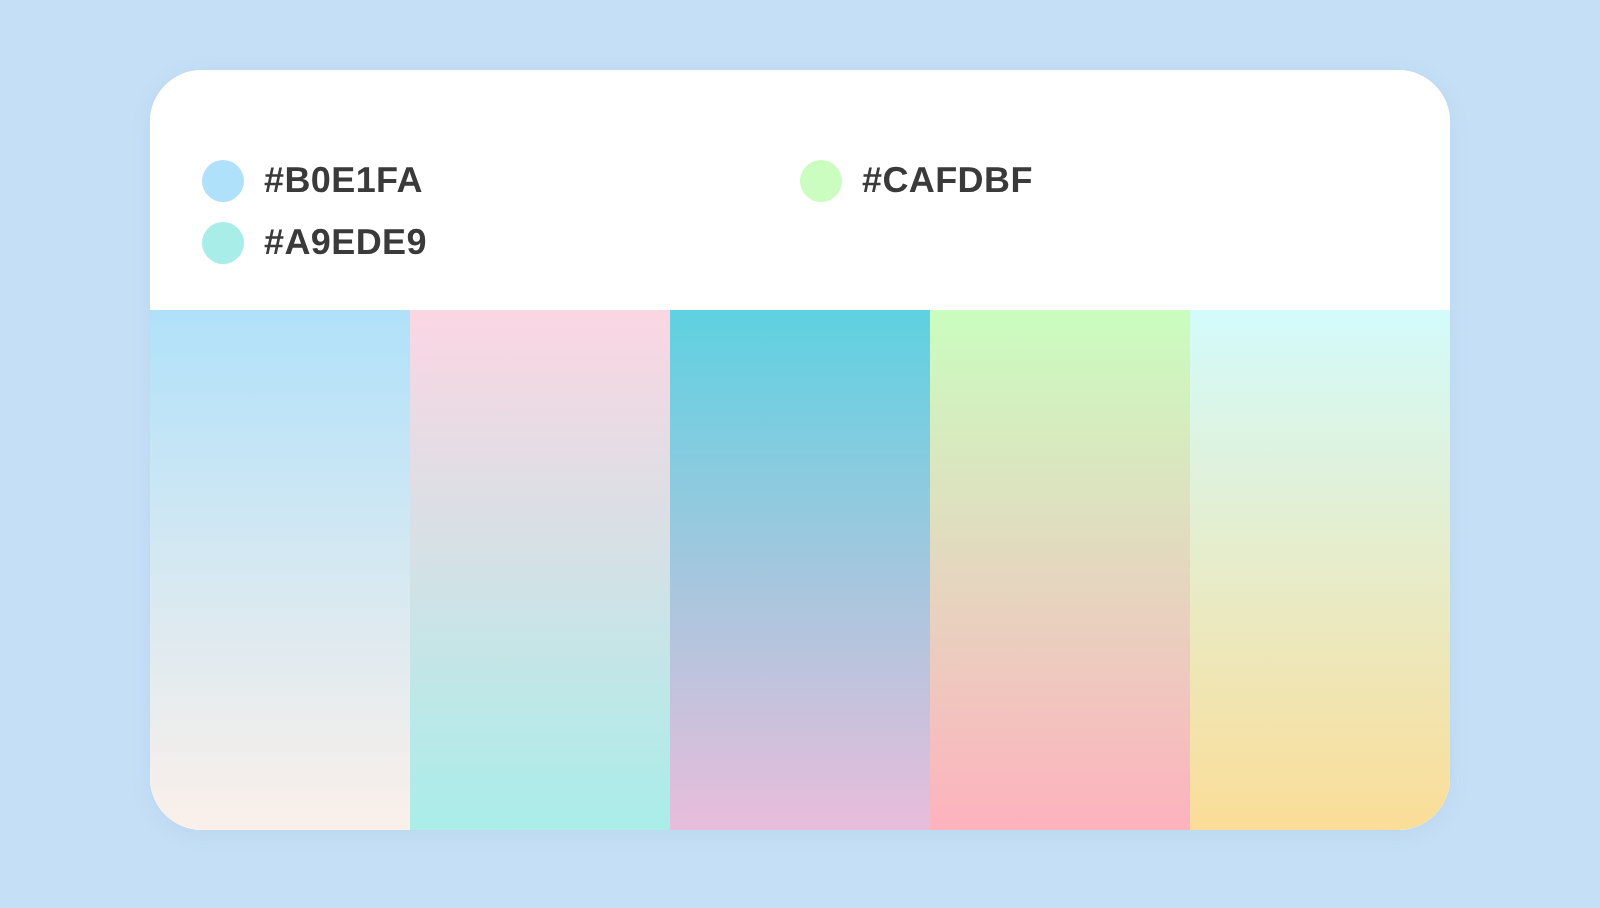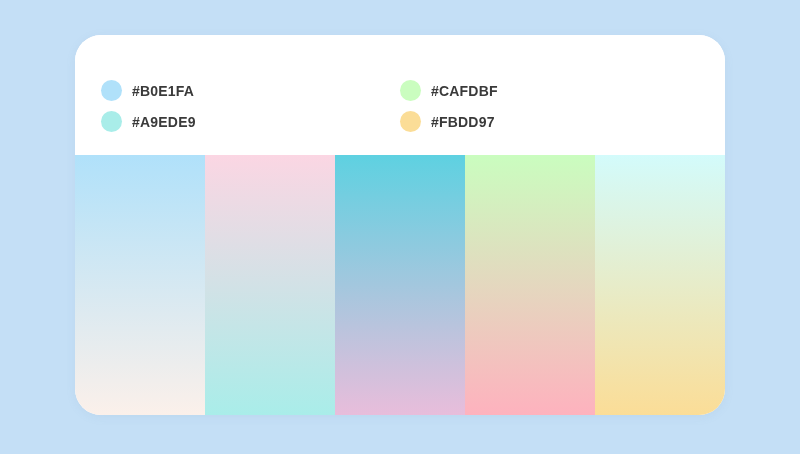--- a/index.html
+++ b/index.html
@@ -60,21 +60,21 @@
     min-width: 0;
   }
   .swatch-dot {
     width: 21px;
     height: 21px;
     border-radius: 50%;
     flex: 0 0 21px;
   }
   .swatch-label {
     margin-left: 10px;
-    font-size: 14px;
+    font-size: 18px;
     font-weight: bold;
     color: #3a3a3a;
     letter-spacing: 0.2px;
     white-space: nowrap;
   }
 
   
   #gradient-strip {
     flex: 1 1 auto;
     display: flex;
@@ -103,24 +103,20 @@
           <span class="swatch-dot" style="background-color: rgb(202, 253, 191);"></span>
           <span class="swatch-label">#CAFDBF</span>
         </div>
       </div>
 
       <div class="legend-row">
         <div class="legend-item">
           <span class="swatch-dot" style="background-color: rgb(169, 237, 233);"></span>
           <span class="swatch-label">#A9EDE9</span>
         </div>
-        <div class="legend-item">
-          <span class="swatch-dot" style="background-color: rgb(251, 221, 151);"></span>
-          <span class="swatch-label">#FBDD97</span>
-        </div>
       </div>
 
     </div>
 
     <div id="gradient-strip">
       <div class="gradient-column" style="background: linear-gradient(rgb(176, 225, 250) 0%, rgb(251, 240, 234) 100%);"></div>
       <div class="gradient-column" style="background: linear-gradient(rgb(251, 214, 227) 0%, rgb(169, 237, 233) 100%);"></div>
       <div class="gradient-column" style="background: linear-gradient(rgb(94, 209, 225) 0%, rgb(232, 189, 219) 100%);"></div>
       <div class="gradient-column" style="background: linear-gradient(rgb(202, 253, 191) 0%, rgb(254, 178, 190) 100%);"></div>
       <div class="gradient-column" style="background: linear-gradient(rgb(211, 251, 251) 0%, rgb(251, 221, 151) 100%);"></div>

